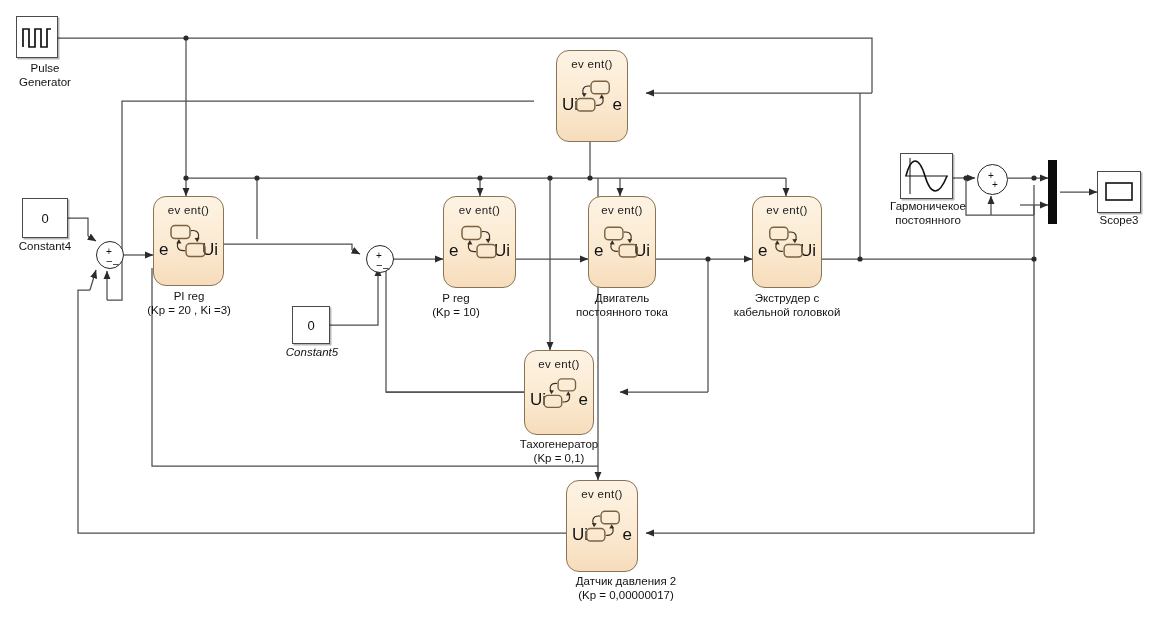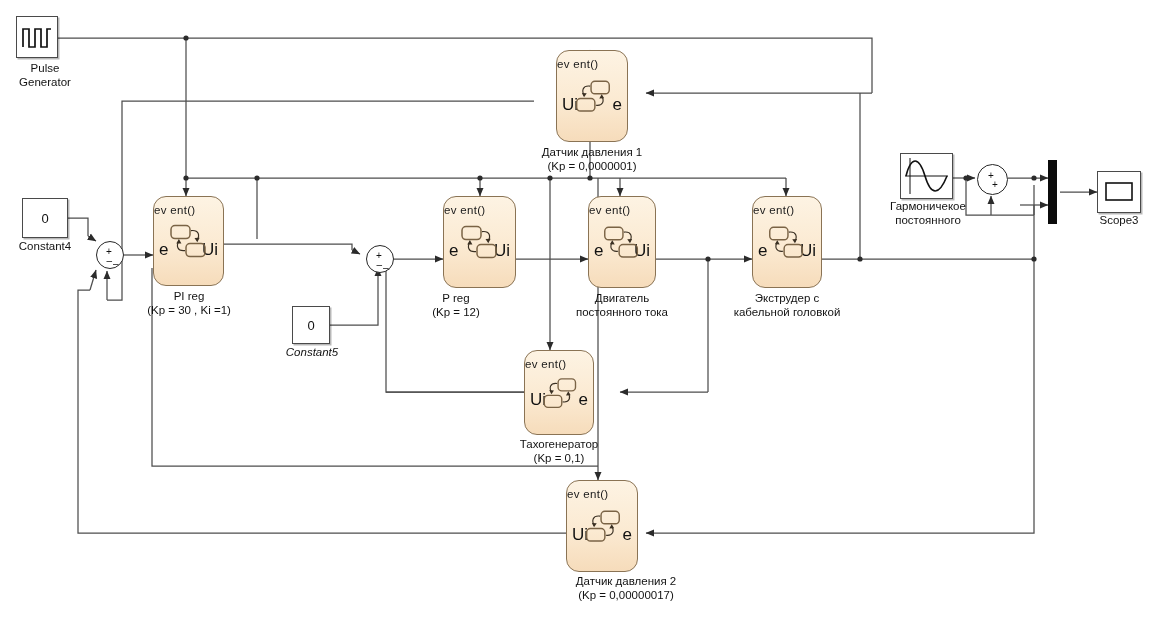--- a/index.html
+++ b/index.html
@@ -13,21 +13,21 @@
   
   .chart{
     position:absolute;
     background:linear-gradient(180deg,#fdf3e3 0%,#fbead2 55%,#f6dcbb 100%);
     border:1.6px solid #8a7354;
     border-radius:13px;
     box-sizing:border-box;
   }
   .chart .evt{
     position:absolute;left:0;right:0;top:7px;
-    font-size:11.5px;color:#1a1a1a;
+    text-align:center;font-size:11.5px;color:#1a1a1a;
     letter-spacing:.3px;
   }
   .chart .pin{
     position:absolute;font-size:17px;color:#111;line-height:1;
   }
   .chart .pin.left{left:5px;}
   .chart .pin.right{right:5px;}
   .chart .glyph{position:absolute;left:50%;top:50%;transform:translate(-50%,-46%);}
 
   
@@ -190,21 +190,21 @@
       <rect x="6" y="3" width="19" height="13" rx="4" fill="none" stroke="#7a6345" stroke-width="1.5"></rect>
       <rect x="21" y="21" width="19" height="13" rx="4" fill="none" stroke="#7a6345" stroke-width="1.5"></rect>
       <path d="M26,8 C34,7 35,13 32,18" fill="none" stroke="#3a3023" stroke-width="1.2"></path>
       <path d="M29.5,15.5 L32.3,19.6 L34.6,15.1 z" fill="#3a3023"></path>
       <path d="M20,28 C12,29 11,23 14,18" fill="none" stroke="#3a3023" stroke-width="1.2"></path>
       <path d="M11.3,20.8 L13.9,16.5 L16.4,21 z" fill="#3a3023"></path>
     </svg>
   </div>
   <div class="lbl two" style="left:110px;top:289px;width:158px;">
     <div>PI reg</div>
-    <div>(Kp = 30 , Ki =1)</div>
+    <div>(Kp = 20 , Ki =3)</div>
   </div>
 
   <div class="sqblock" style="left:292px;top:306px;width:38px;height:38px;">
     <div class="val">0</div>
   </div>
   <div class="lbl" style="left:272px;top:346px;width:80px;font-style:italic;">Constant5</div>
 
   <div class="sum" style="left:366px;top:245px;width:28px;height:28px;">
     <span style="left:9px;top:4.5px;">+</span>
     <span style="left:9.5px;top:14px;">–</span>
@@ -219,21 +219,21 @@
       <rect x="6" y="3" width="19" height="13" rx="4" fill="none" stroke="#7a6345" stroke-width="1.5"></rect>
       <rect x="21" y="21" width="19" height="13" rx="4" fill="none" stroke="#7a6345" stroke-width="1.5"></rect>
       <path d="M26,8 C34,7 35,13 32,18" fill="none" stroke="#3a3023" stroke-width="1.2"></path>
       <path d="M29.5,15.5 L32.3,19.6 L34.6,15.1 z" fill="#3a3023"></path>
       <path d="M20,28 C12,29 11,23 14,18" fill="none" stroke="#3a3023" stroke-width="1.2"></path>
       <path d="M11.3,20.8 L13.9,16.5 L16.4,21 z" fill="#3a3023"></path>
     </svg>
   </div>
   <div class="lbl two" style="left:396px;top:291px;width:120px;">
     <div>P reg</div>
-    <div>(Kp = 12)</div>
+    <div>(Kp = 10)</div>
   </div>
 
   <div class="chart" style="left:588px;top:196px;width:68px;height:92px;">
     <div class="evt">ev ent()</div>
     <div class="pin left" style="top:45px;">e</div>
     <div class="pin right" style="top:45px;">Ui</div>
     <svg class="glyph" width="46" height="40" viewBox="0 0 48 40">
       <rect x="6" y="3" width="19" height="13" rx="4" fill="none" stroke="#7a6345" stroke-width="1.5"></rect>
       <rect x="21" y="21" width="19" height="13" rx="4" fill="none" stroke="#7a6345" stroke-width="1.5"></rect>
       <path d="M26,8 C34,7 35,13 32,18" fill="none" stroke="#3a3023" stroke-width="1.2"></path>
@@ -270,24 +270,20 @@
     <div class="pin left" style="top:45px;">Ui</div>
     <div class="pin right" style="top:45px;">e</div>
     <svg class="glyph" width="46" height="40" viewBox="0 0 48 40" style="transform:translate(-50%,-46%) scaleX(-1);">
       <rect x="6" y="3" width="19" height="13" rx="4" fill="none" stroke="#7a6345" stroke-width="1.5"></rect>
       <rect x="21" y="21" width="19" height="13" rx="4" fill="none" stroke="#7a6345" stroke-width="1.5"></rect>
       <path d="M26,8 C34,7 35,13 32,18" fill="none" stroke="#3a3023" stroke-width="1.2"></path>
       <path d="M29.5,15.5 L32.3,19.6 L34.6,15.1 z" fill="#3a3023"></path>
       <path d="M20,28 C12,29 11,23 14,18" fill="none" stroke="#3a3023" stroke-width="1.2"></path>
       <path d="M11.3,20.8 L13.9,16.5 L16.4,21 z" fill="#3a3023"></path>
     </svg>
-  </div>
-  <div class="lbl two" style="left:512px;top:145px;width:160px;">
-    <div>Датчик давления 1</div>
-    <div>(Kp = 0,0000001)</div>
   </div>
 
   <div class="chart" style="left:524px;top:350px;width:70px;height:85px;">
     <div class="evt">ev ent()</div>
     <div class="pin left" style="top:40px;">Ui</div>
     <div class="pin right" style="top:40px;">e</div>
     <svg class="glyph" width="44" height="38" viewBox="0 0 48 40" style="transform:translate(-50%,-46%) scaleX(-1);">
       <rect x="6" y="3" width="19" height="13" rx="4" fill="none" stroke="#7a6345" stroke-width="1.5"></rect>
       <rect x="21" y="21" width="19" height="13" rx="4" fill="none" stroke="#7a6345" stroke-width="1.5"></rect>
       <path d="M26,8 C34,7 35,13 32,18" fill="none" stroke="#3a3023" stroke-width="1.2"></path>

